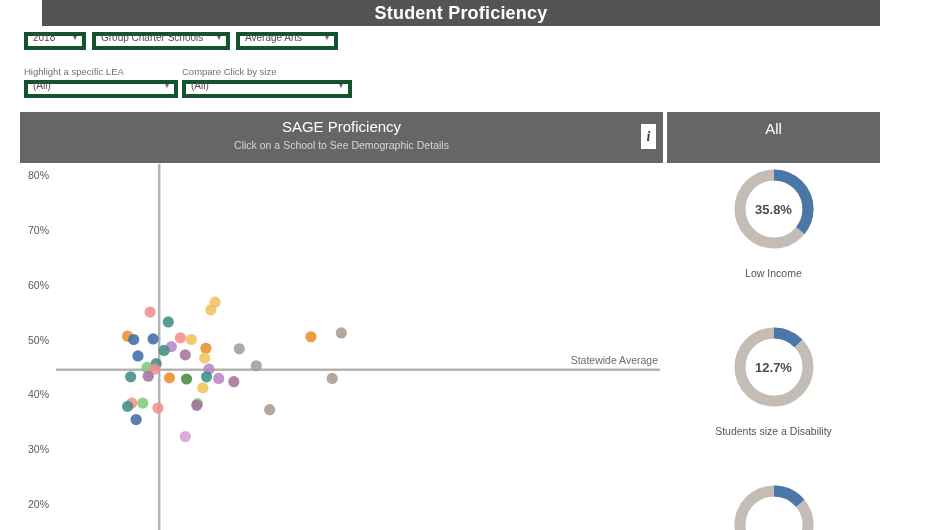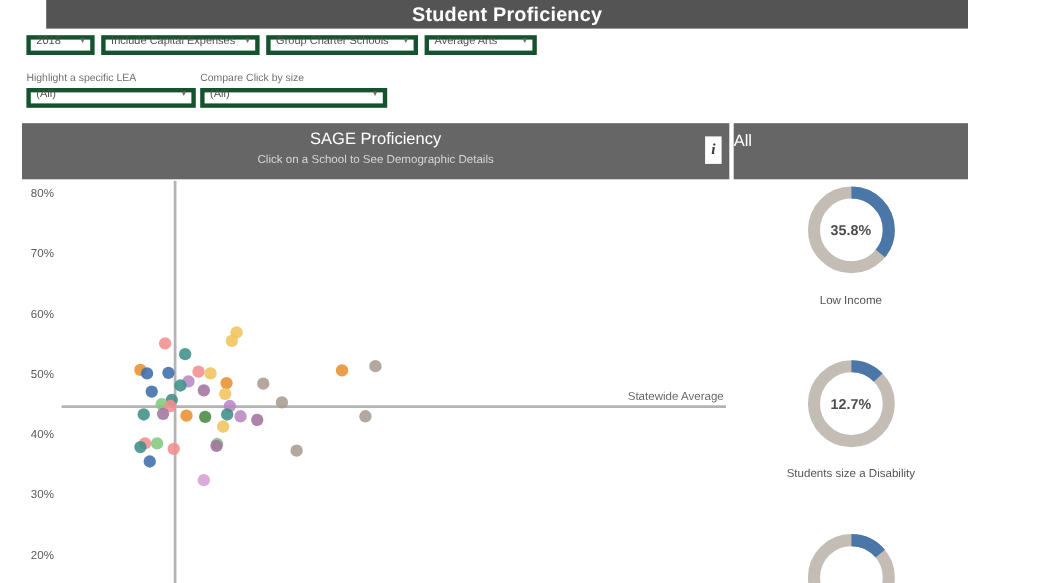--- a/index.html
+++ b/index.html
@@ -142,21 +142,21 @@
     top: 112px;
     width: 213px;
     height: 51px;
     background: #666666;
     color: #ffffff;
   }
   .demo-header .demo-title {
     position: absolute;
     left: 0; right: 0;
     top: 8px;
-    text-align: left;
+    text-align: center;
     font-size: 15px;
     line-height: 18px;
   }
   .demo-header .demo-sub {
     position: absolute;
     left: 0; right: 0;
     top: 29px;
     text-align: center;
     font-size: 11px;
     line-height: 14px;
@@ -227,24 +227,20 @@
 
 <div id="app">
 
   <div class="title-bar">
     <span>Student Proficiency</span>
   </div>
 
   <div class="filter-row">
     <div class="dropdown dd-year">
       <span class="dd-label">2018</span>
-      <span class="dd-caret">▼</span>
-    </div>
-    <div class="dropdown dd-cap">
-      <span class="dd-label">Include Capital Expenses</span>
       <span class="dd-caret">▼</span>
     </div>
     <div class="dropdown dd-group">
       <span class="dd-label">Group Charter Schools</span>
       <span class="dd-caret">▼</span>
     </div>
     <div class="dropdown dd-subj">
       <span class="dd-label">Average Arts</span>
       <span class="dd-caret">▼</span>
     </div>

